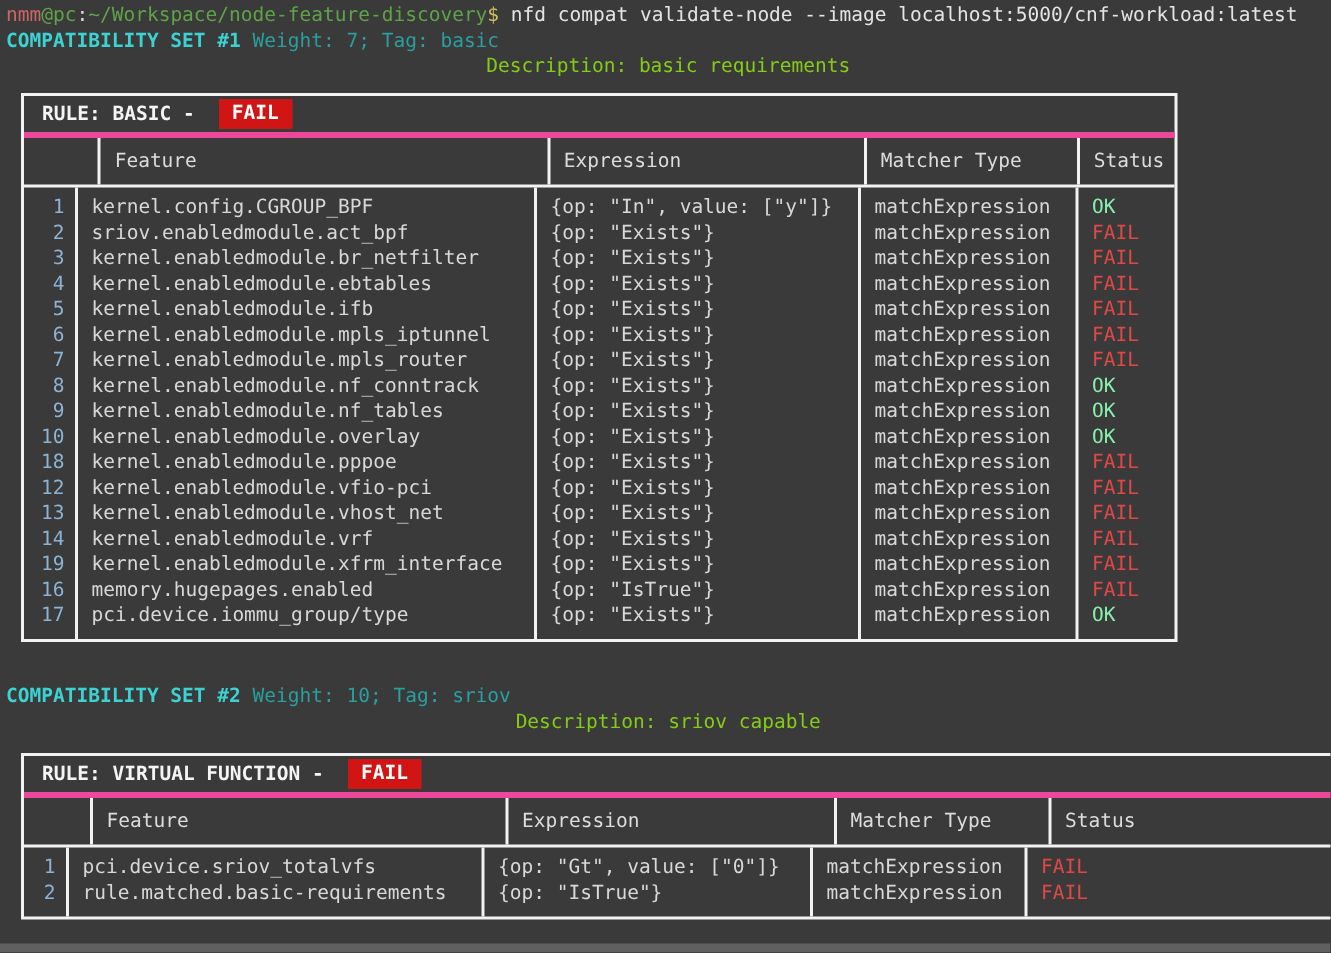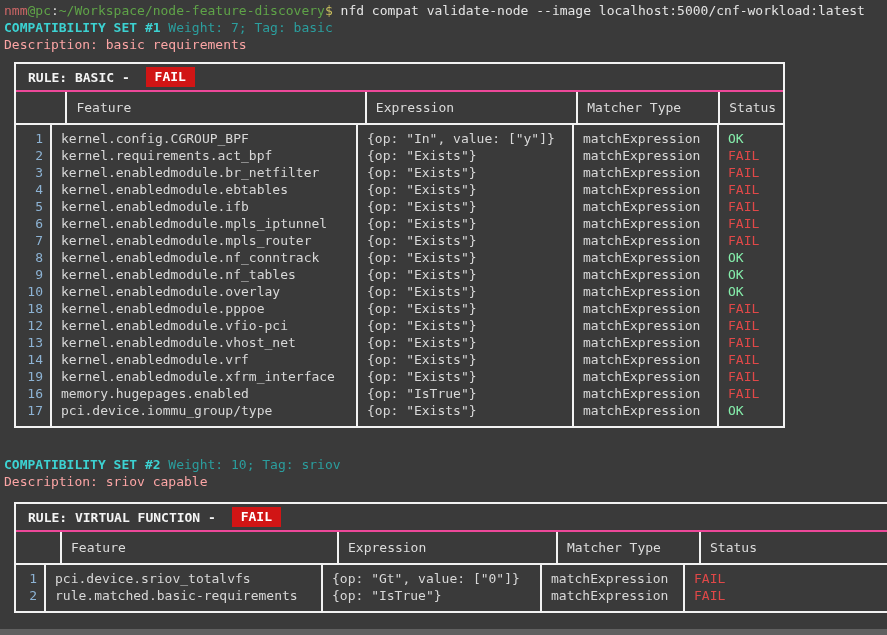--- a/index.html
+++ b/index.html
@@ -15,35 +15,35 @@
   .line { height:17px; line-height:17px; white-space:pre; }
 
   .p-user { color:#cc6666; }
   .p-green { color:#5fa348; }
   .p-colon { color:#d8d8d8; }
   .p-dollar { color:#ccc05e; }
   .cmd { color:#e4e4e4; }
 
   .set-title { color:#3cd2d2; font-weight:bold; }
   .set-meta { color:#2b9e9e; }
-  .desc { color:#fca5a5; }
+  .desc { color:#84cc16;text-align:center; }
 
   .rtable {
     border:2px solid #f2f2f2;
     margin-left:10px;
     background:#3a3a3a;
   }
   .t1 { width:771px; margin-top:9px; }
   .t2 { width:876px; margin-top:12px; }
   .set2-gap { height:28px; }
 
   .rule-title {
     height:28px; display:flex; align-items:center;
     padding-left:12px; font-weight:bold; color:#f4f4f4;
-    border-bottom:2px solid #ec4899; white-space:pre;
+    border-bottom:4px solid #ec4899; white-space:pre;
   }
   .badge {
     display:inline-block; margin-left:8px;
     background:#d11515; color:#ffffff; font-weight:bold;
     padding:1px 9px; line-height:18px;
   }
 
   .thead { display:flex; border-bottom:2px solid #f2f2f2; height:33px;padding-left:16px; }
   .hcell { display:flex; align-items:center; padding-left:9px; color:#dcdcdc; white-space:nowrap; overflow:hidden; }
   .tbody { display:flex; }
@@ -97,21 +97,21 @@
           <div class="cell">18</div>
           <div class="cell">12</div>
           <div class="cell">13</div>
           <div class="cell">14</div>
           <div class="cell">19</div>
           <div class="cell">16</div>
           <div class="cell">17</div>
         </div>
       <div class="col c1">
           <div class="cell">kernel.config.CGROUP_BPF</div>
-          <div class="cell">kernel.requirements.act_bpf</div>
+          <div class="cell">sriov.enabledmodule.act_bpf</div>
           <div class="cell">kernel.enabledmodule.br_netfilter</div>
           <div class="cell">kernel.enabledmodule.ebtables</div>
           <div class="cell">kernel.enabledmodule.ifb</div>
           <div class="cell">kernel.enabledmodule.mpls_iptunnel</div>
           <div class="cell">kernel.enabledmodule.mpls_router</div>
           <div class="cell">kernel.enabledmodule.nf_conntrack</div>
           <div class="cell">kernel.enabledmodule.nf_tables</div>
           <div class="cell">kernel.enabledmodule.overlay</div>
           <div class="cell">kernel.enabledmodule.pppoe</div>
           <div class="cell">kernel.enabledmodule.vfio-pci</div>

